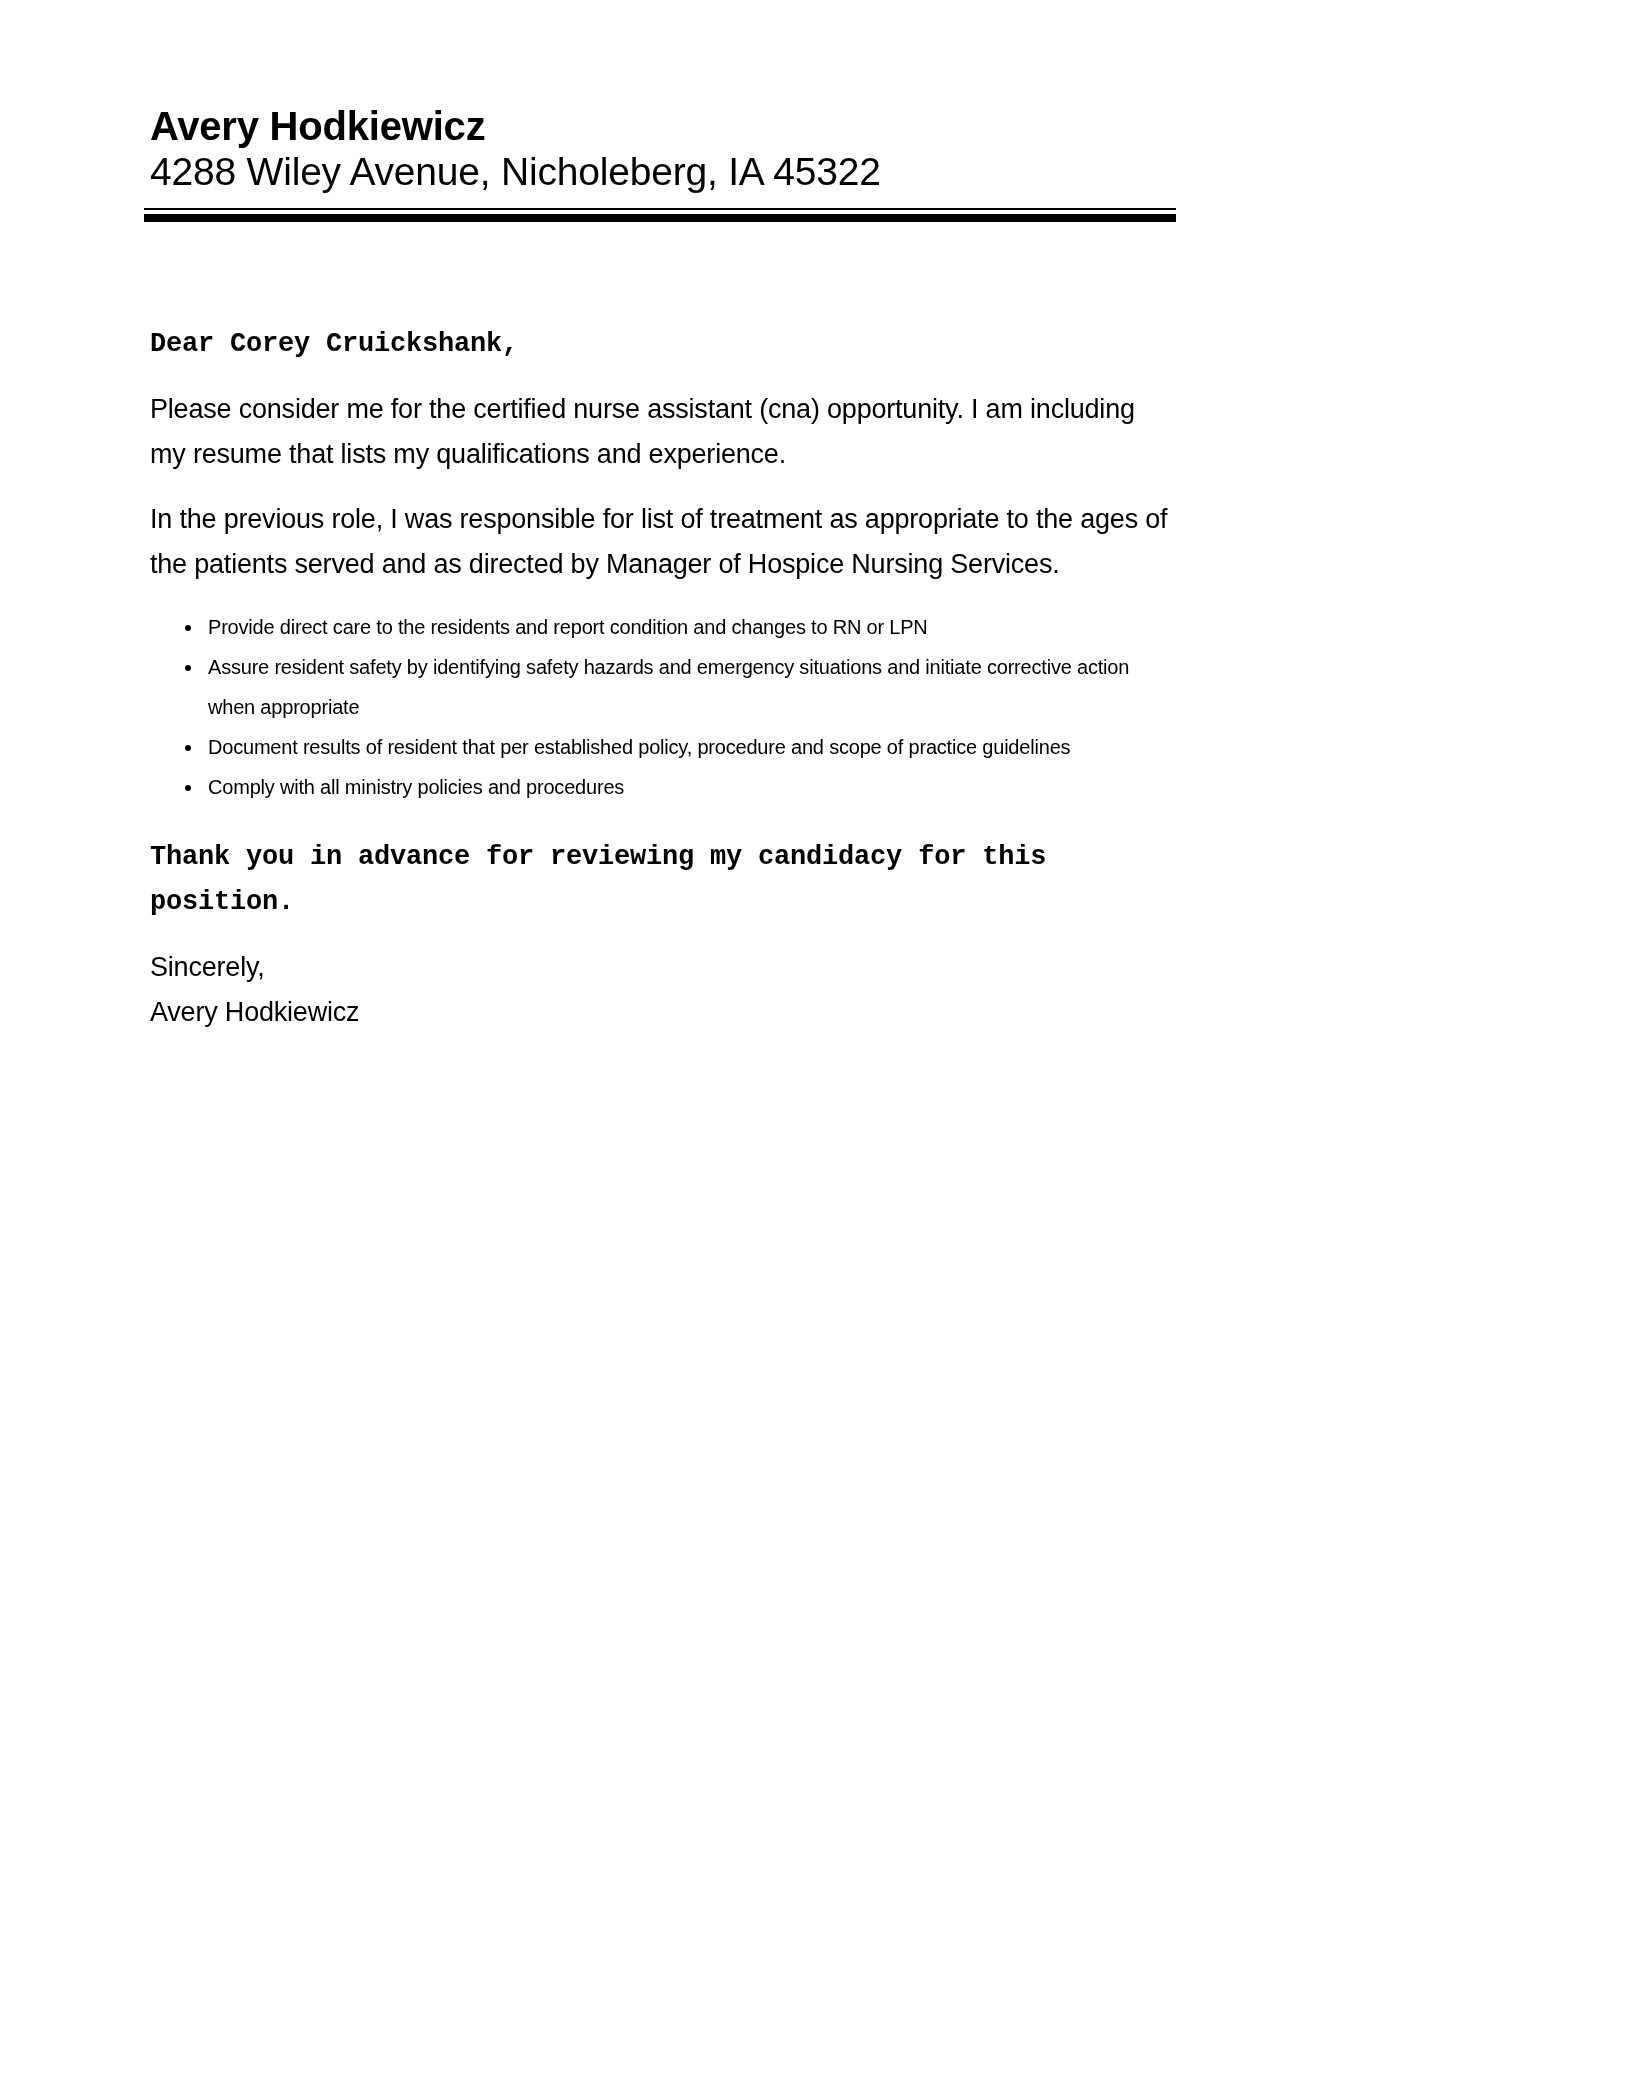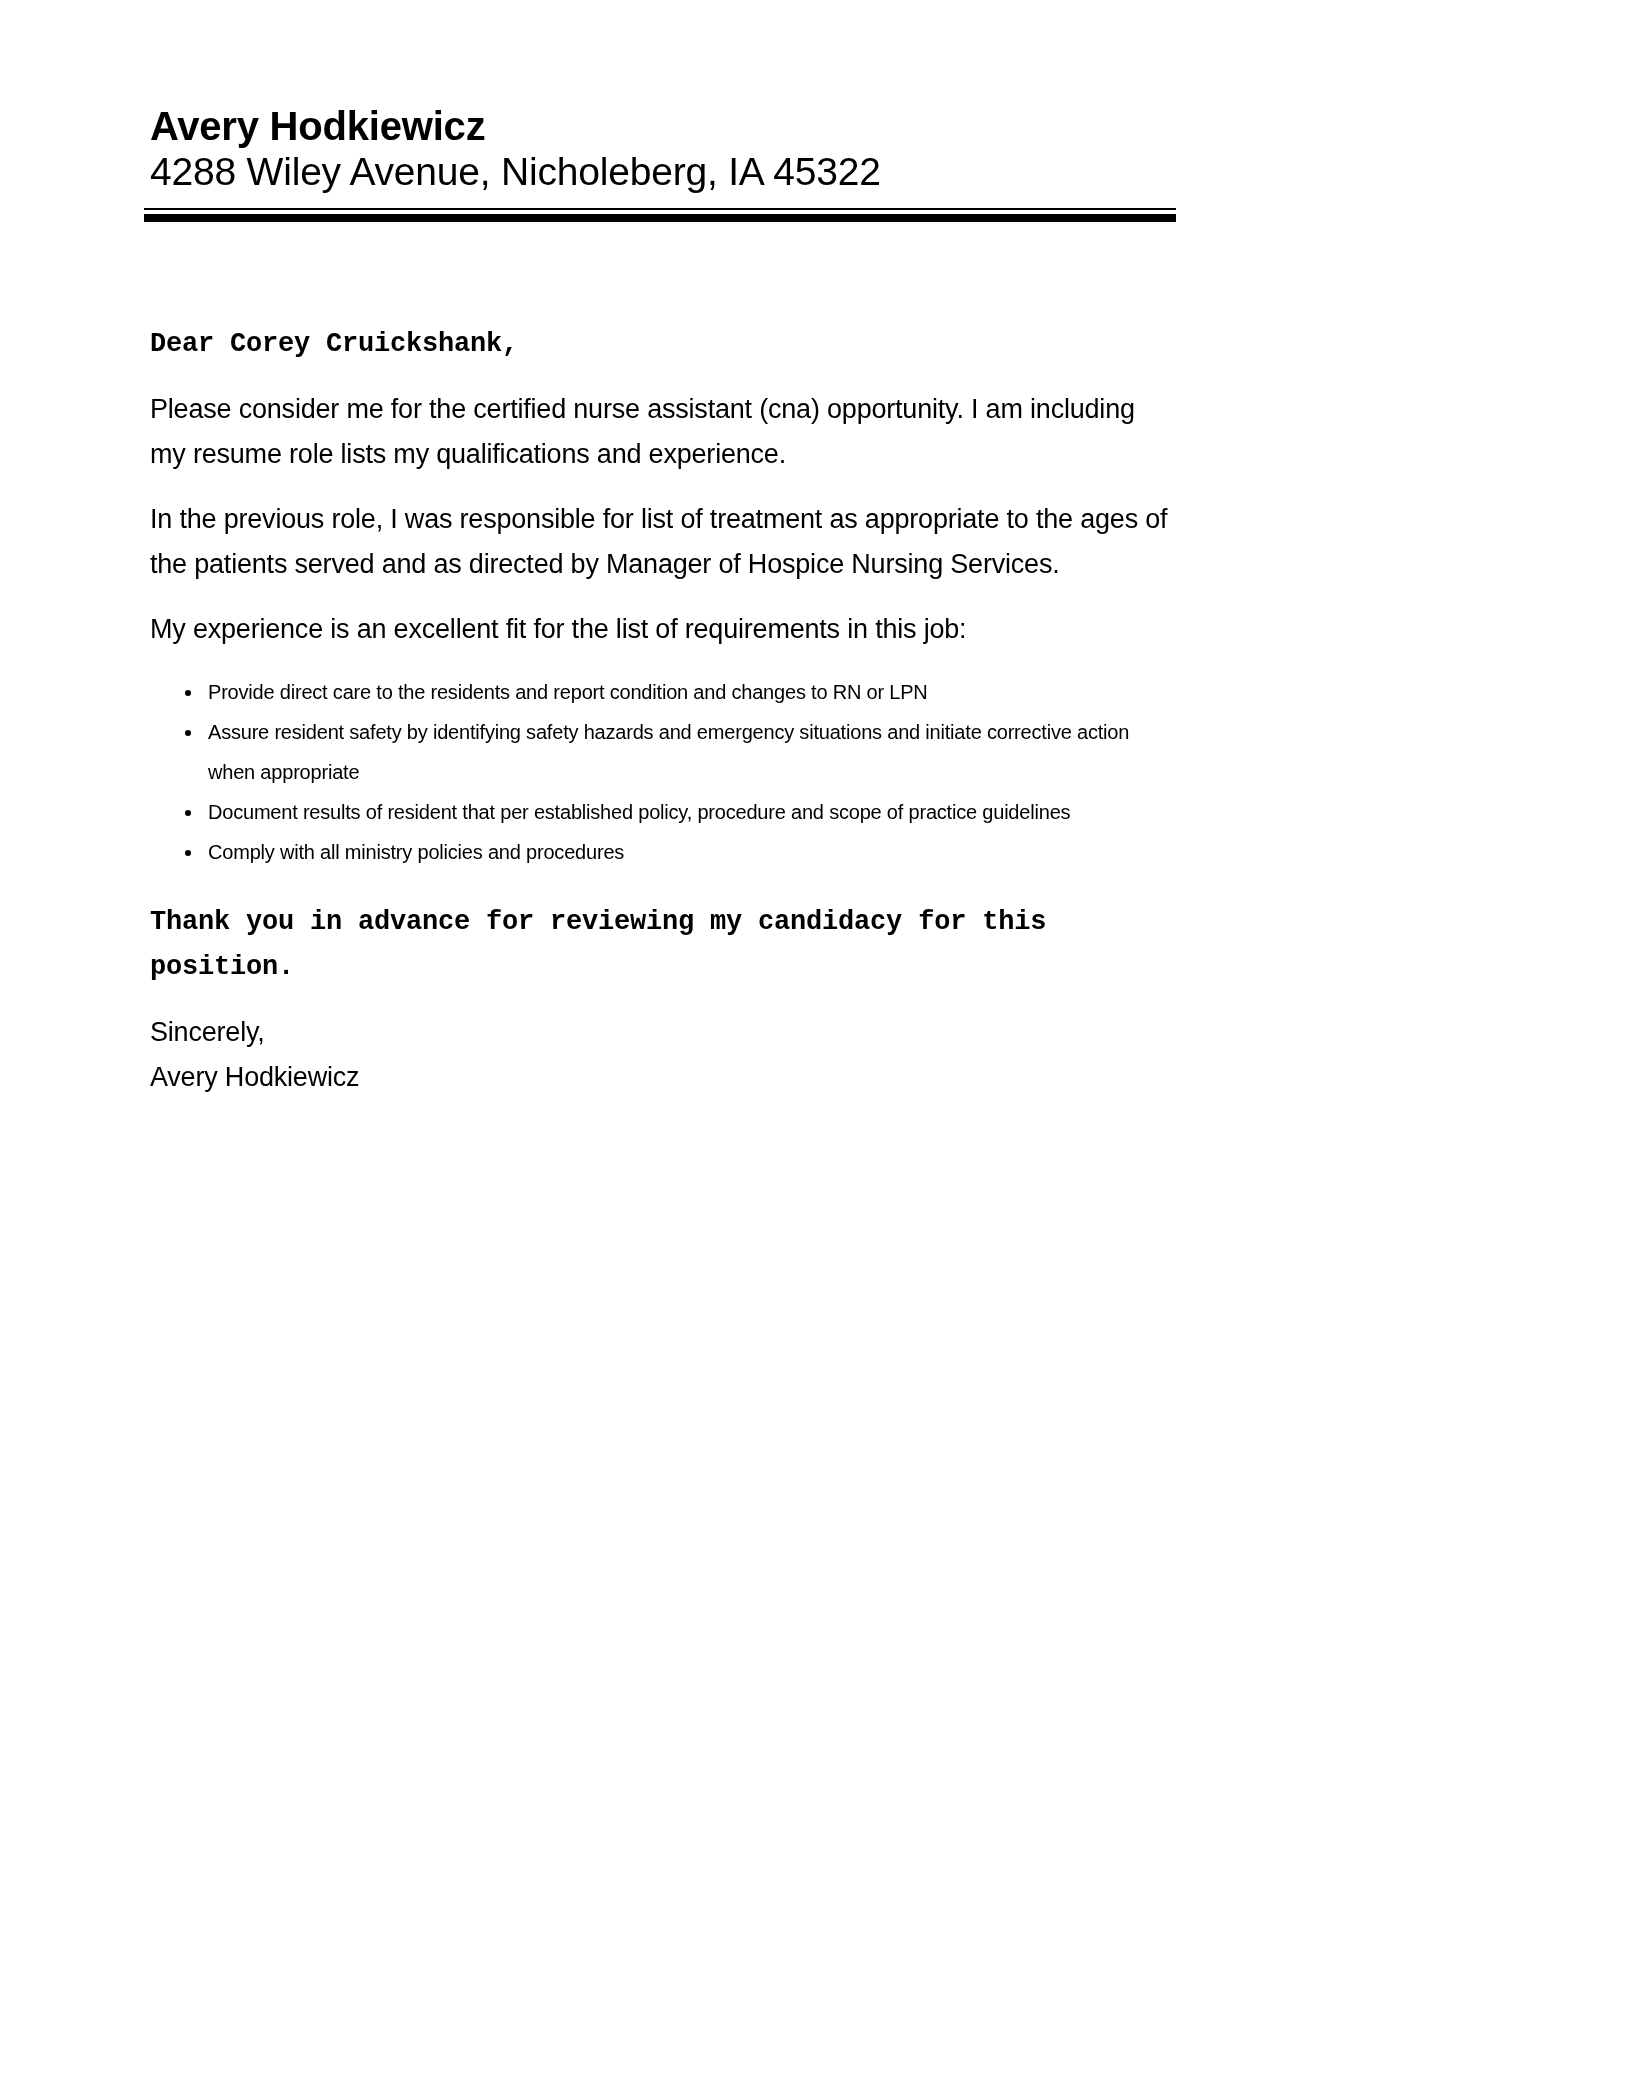--- a/index.html
+++ b/index.html
@@ -76,25 +76,24 @@
     <div class="sender-address">4288 Wiley Avenue, Nicholeberg, IA 45322</div>
     <div class="header-divider">
       <div class="thick"></div>
     </div>
   </header>
 
   <main>
 
     <p class="bold">Dear Corey Cruickshank,</p>
 
-    <p>Please consider me for the certified nurse assistant (cna) opportunity. I am including my resume role lists my qualifications and experience.</p>
+    <p>Please consider me for the certified nurse assistant (cna) opportunity. I am including my resume that lists my qualifications and experience.</p>
 
     <p>In the previous role, I was responsible for list of treatment as appropriate to the ages of the patients served and as directed by Manager of Hospice Nursing Services.</p>
 
-    <p>My experience is an excellent fit for the list of requirements in this job:</p>
 
     <ul class="requirements">
       <li>Provide direct care to the residents and report condition and changes to RN or LPN</li>
       <li>Assure resident safety by identifying safety hazards and emergency situations and initiate corrective action when appropriate</li>
       <li>Document results of resident that per established policy, procedure and scope of practice guidelines</li>
       <li>Comply with all ministry policies and procedures</li>
     </ul>
 
     <p class="bold closing">Thank you in advance for reviewing my candidacy for this position.</p>
 

